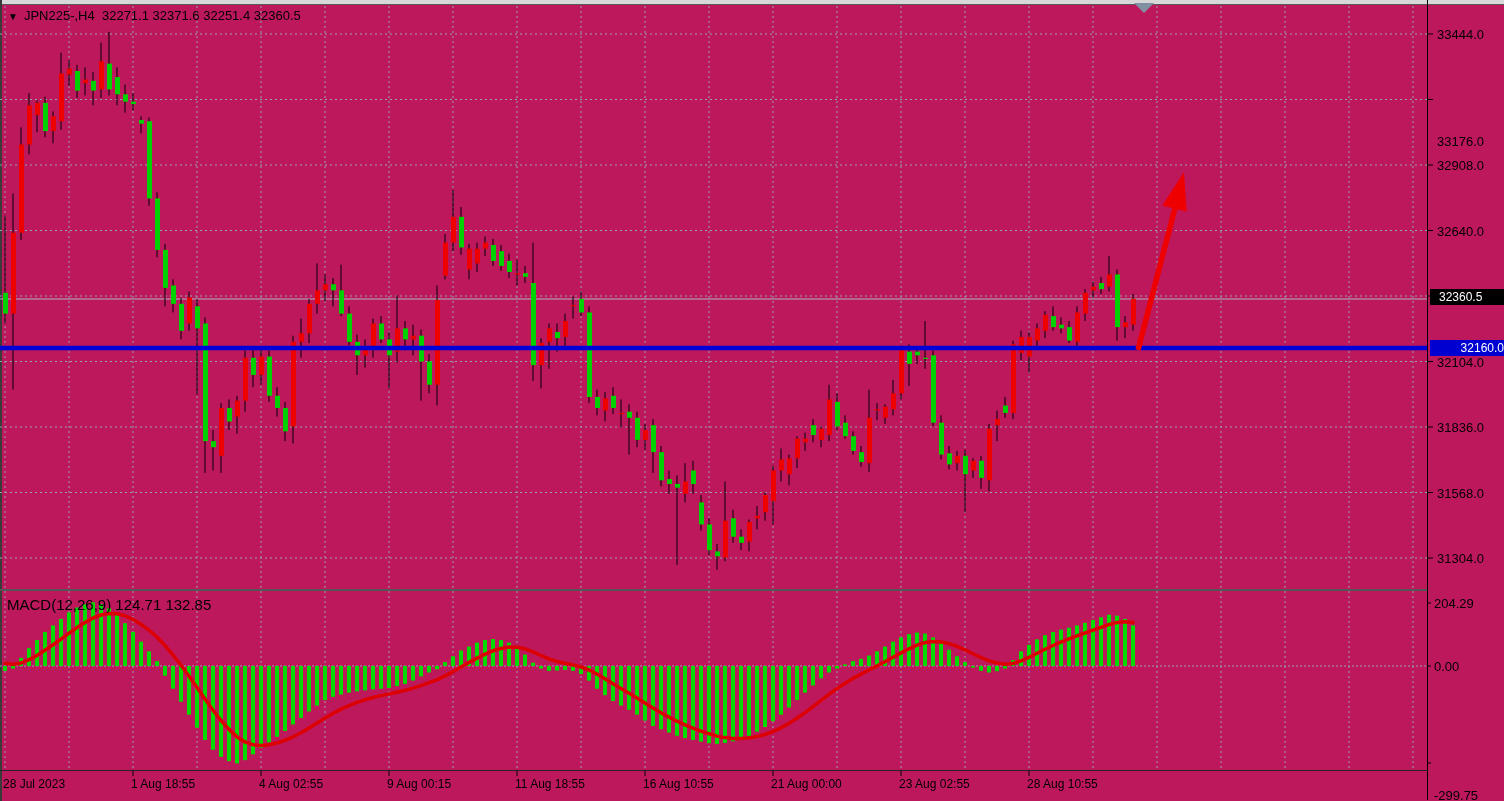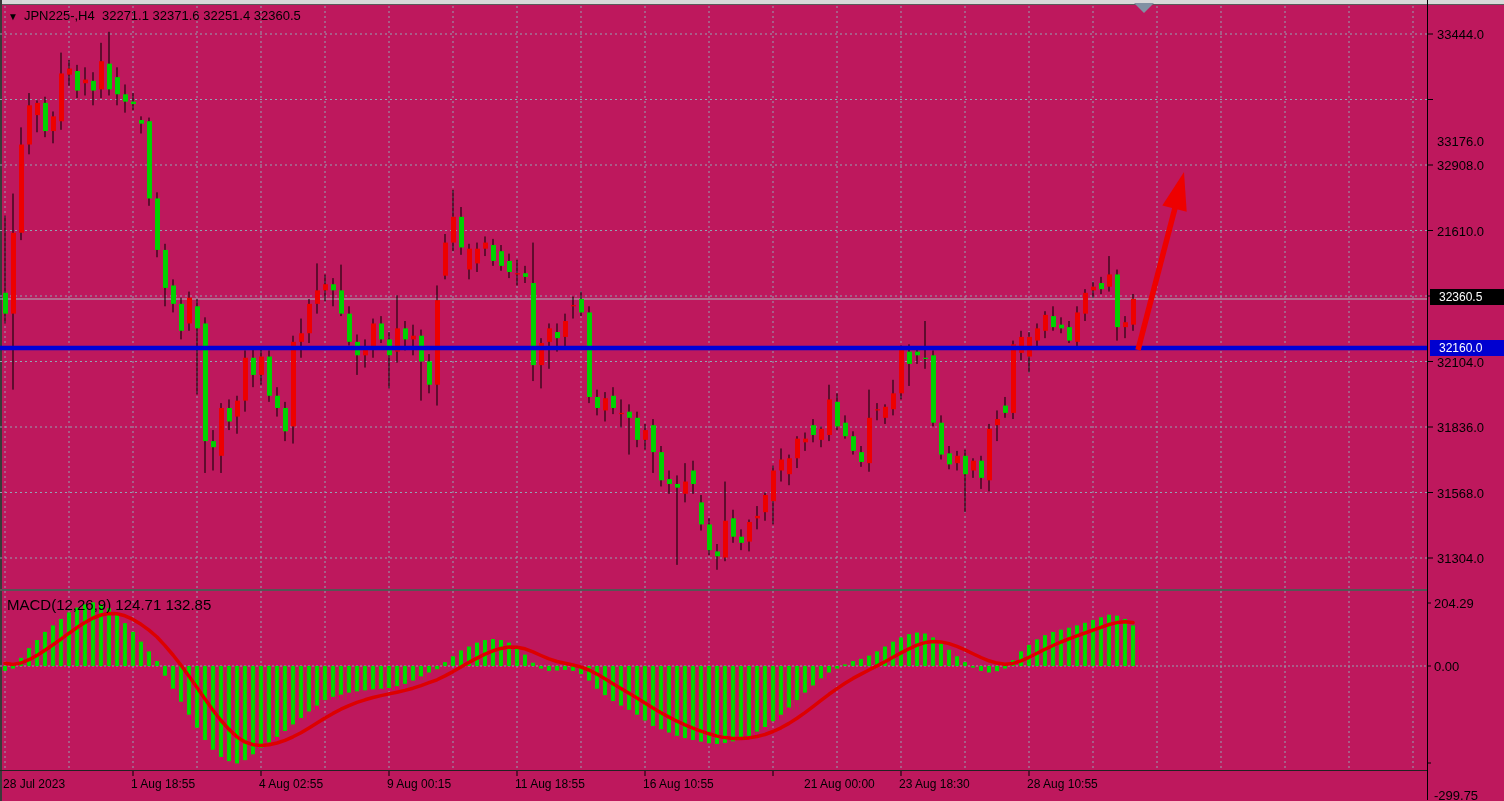--- a/index.html
+++ b/index.html
@@ -517,35 +517,35 @@
   <div id="macd-title">MACD(12,26,9) 124.71 132.85</div>
 
   <div id="panel-sep"></div>
   <div id="bottom-sep"></div>
   <div id="axis-sep"></div>
 
   <div id="axis-right">
       <div class="axlabel" style="left: 1437px; top: 27px;">33444.0</div>
       <div class="axlabel" style="left: 1437px; top: 106px; margin-top: 28px;">33176.0</div>
       <div class="axlabel" style="left: 1437px; top: 158px;">32908.0</div>
-      <div class="axlabel" style="left: 1437px; top: 223.5px;">21610.0</div>
+      <div class="axlabel" style="left: 1437px; top: 223.5px;">32640.0</div>
       <div class="axlabel" style="left: 1437px; top: 354.5px;">32104.0</div>
       <div class="axlabel" style="left: 1437px; top: 420px;">31836.0</div>
       <div class="axlabel" style="left: 1437px; top: 485.5px;">31568.0</div>
       <div class="axlabel" style="left: 1437px; top: 551px;">31304.0</div>
       <div class="badge" style="top: 289px; background: rgb(0, 0, 0);">32360.5</div>
-      <div class="badge" style="top: 340px; background: rgb(0, 0, 208);">32160.0</div>
+      <div class="badge" style="top: 340px; background: rgb(0, 0, 208); text-align: right;">32160.0</div>
       <div class="axlabel" style="left: 1434px; top: 596px;">204.29</div>
       <div class="axlabel" style="left: 1434px; top: 659px;">0.00</div>
       <div class="axlabel" style="left: 1434px; top: 788px; text-align: center;">-299.75</div>
     </div>
   <div id="axis-bottom">
       <div class="datelabel" style="left: 3px;">28 Jul 2023</div>
       <div class="datelabel" style="left: 131px;">1 Aug 18:55</div>
       <div class="datelabel" style="left: 259px;">4 Aug 02:55</div>
       <div class="datelabel" style="left: 387px;">9 Aug 00:15</div>
       <div class="datelabel" style="left: 515px;">11 Aug 18:55</div>
       <div class="datelabel" style="left: 643px;">16 Aug 10:55</div>
-      <div class="datelabel" style="left: 804px;">21 Aug 00:00</div>
-      <div class="datelabel" style="left: 899px;">23 Aug 18:30</div>
+      <div class="datelabel" style="left: 771px;">21 Aug 00:00</div>
+      <div class="datelabel" style="left: 899px;">23 Aug 02:55</div>
       <div class="datelabel" style="left: 1027px;">28 Aug 10:55</div>
     </div>
 </div>
 
 </body></html>

